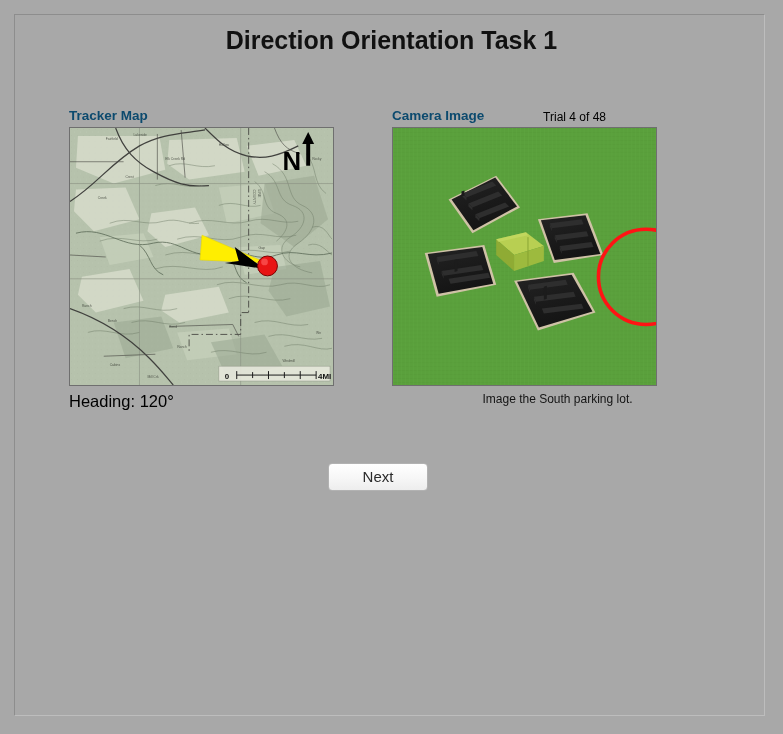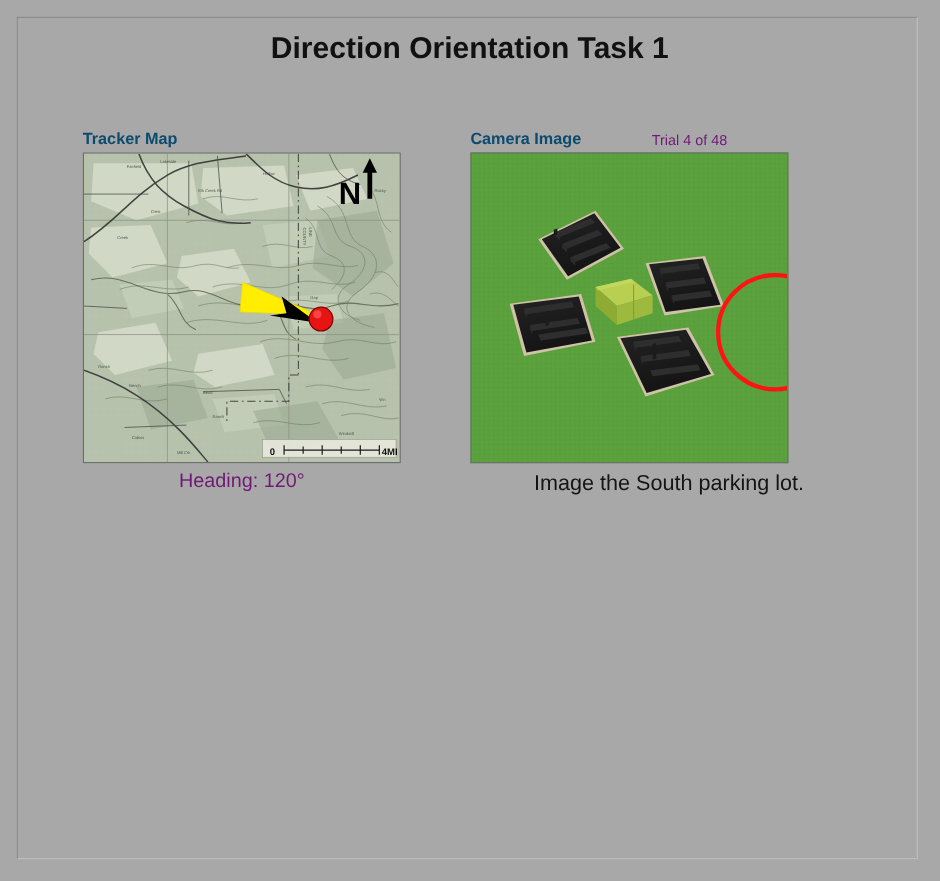--- a/index.html
+++ b/index.html
@@ -53,21 +53,21 @@
     font-weight: bold;
     color: #0c4a6e;
   }
   #tracker-label { left: 69px; top: 108px; }
   #camera-label  { left: 392px; top: 108px; }
   #trial-counter {
     position: absolute;
     right: 60px;
     top: 110px;
     font-size: 12px;
-    color: #701a75;
+    color: #000000;
   }
 
   
   #tracker-map {
     position: absolute;
     left: 69px;
     top: 127px;
     width: 265px;
     height: 259px;
     overflow: hidden;
@@ -75,23 +75,22 @@
     box-sizing: border-box;
     background: #b9c4b2;
   }
   .map-svg { display:block; width: 100%; height: 100%; }
 
   #heading-caption {
     position: absolute;
     left: 69px;
     top: 392px;
     width: 265px;
-    text-align: center;
     font-size: 16.5px;
-    color: #701a75;
+    color: #000000;
   }
 
   
   #camera-view {
     position: absolute;
     left: 392px;
     top: 127px;
     width: 265px;
     height: 259px;
     overflow: hidden;
@@ -100,21 +99,21 @@
     background: #5aa03c;
   }
   .cam-svg { display:block; width: 100%; height: 100%; }
 
   #prompt-caption {
     position: absolute;
     left: 392px;
     top: 392px;
     width: 331px;
     text-align: center;
-    font-size: 18px;
+    font-size: 12px;
     color: #141414;
   }
 
   
   #next-button {
     position: absolute;
     left: 328px;
     top: 463px;
     width: 100px;
     height: 28px;
@@ -388,14 +387,15 @@
 
         <g>
           <circle cx="255" cy="150" r="48" fill="none" stroke="#ff1414" stroke-width="3.6"></circle>
         </g>
       </g>
     </svg>
   </div>
 
   <div id="prompt-caption">Image the South parking lot.</div>
 
+  <button id="next-button">Next</button>
 
 </div>
 
 </body></html>

